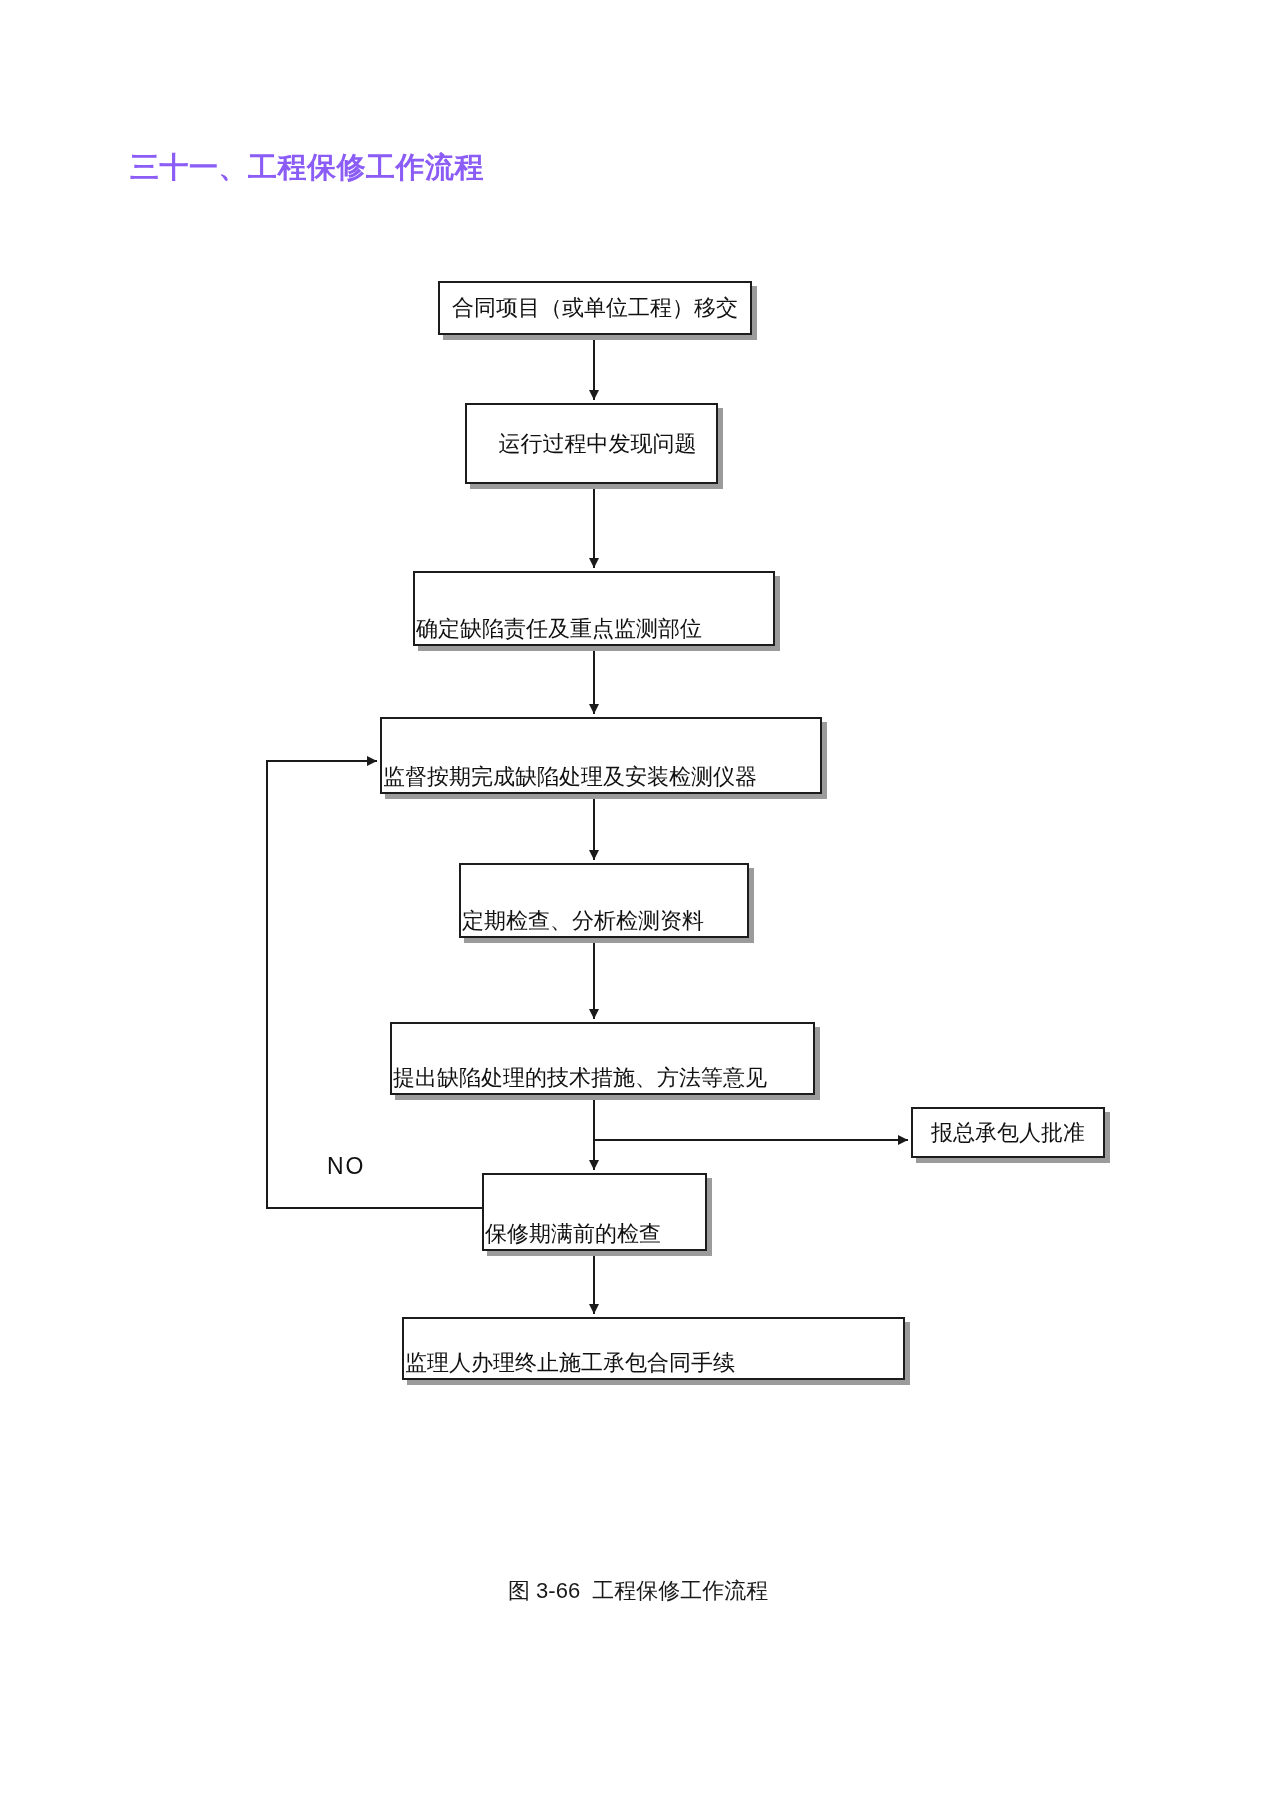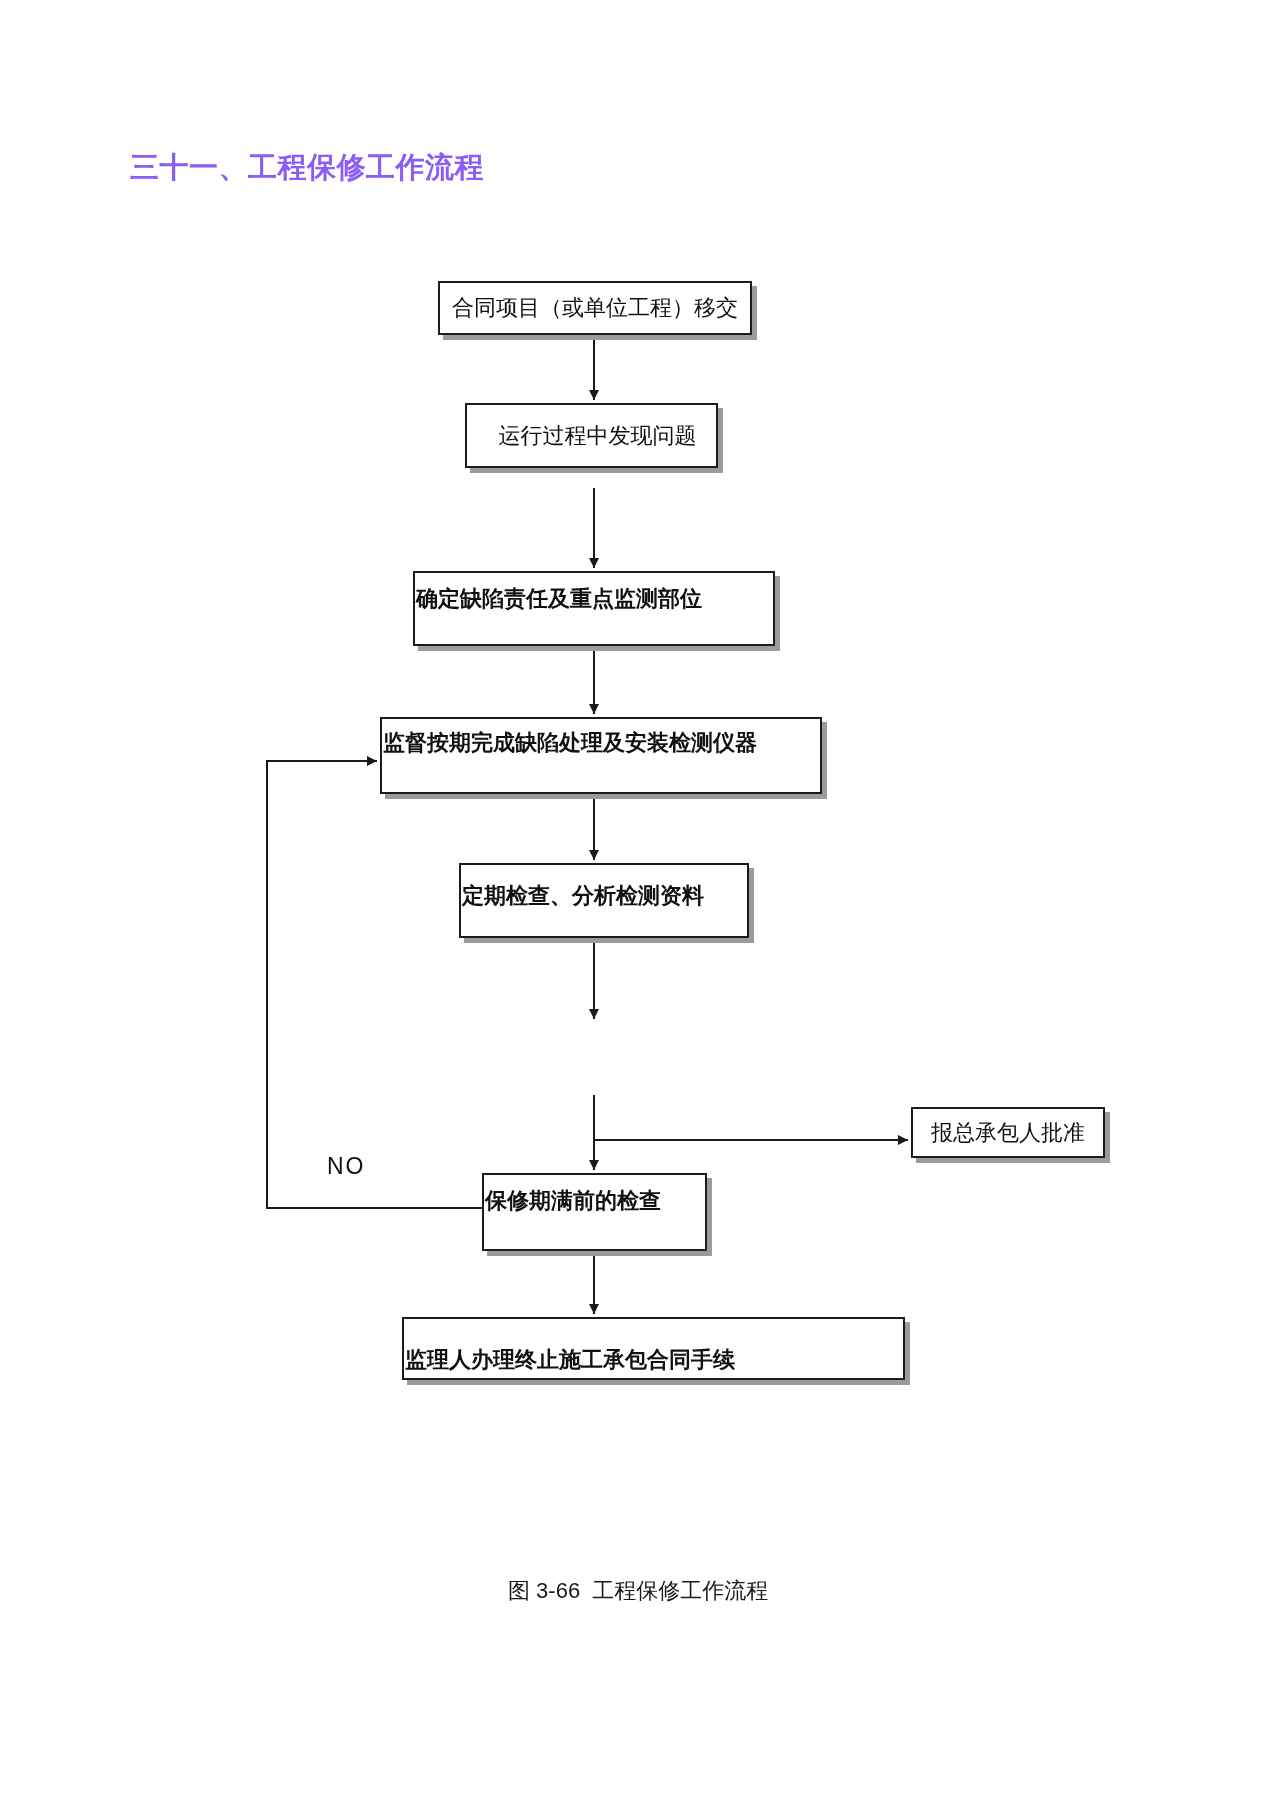--- a/index.html
+++ b/index.html
@@ -46,24 +46,23 @@
     color: #111111;
     z-index: 2;
     white-space: nowrap;
   }
   .node.center {
     align-items: center;
     justify-content: center;
     text-align: left;
   }
   .node.left {
-    align-items: flex-start;
+    align-items: flex-end;
     justify-content: flex-start;
     padding-left: 1px;
-    font-weight: bold;
   }
   .branch-label {
     position: absolute;
     left: 327px;
     top: 1153px;
     font-size: 23px;
     letter-spacing: 2px;
     color: #111111;
     z-index: 2;
   }
@@ -100,36 +99,39 @@
       <polyline points="482,1208 267,1208 267,761 377,761" marker-end="url(#arrow)"></polyline>
     </g>
   </svg>
 
   <div class="doc-title">三十一、工程保修工作流程</div>
 
   <div class="node center" style="left:438px; top:281px; width:314px; height:54px;">
     <span>合同项目（或单位工程）移交</span>
   </div>
 
-  <div class="node center" style="left:465px; top:403px; width:253px; height:65px;padding-left:12px;">
+  <div class="node center" style="left:465px; top:403px; width:253px; height:81px;padding-left:12px;">
     <span>运行过程中发现问题</span>
   </div>
 
   <div class="node left" style="left:413px; top:571px; width:362px; height:75px; padding-top:11px;">
     <span>确定缺陷责任及重点监测部位</span>
   </div>
 
   <div class="node left" style="left:380px; top:717px; width:442px; height:77px; padding-top:9px; ">
     <span>监督按期完成缺陷处理及安装检测仪器</span>
   </div>
 
   <div class="node left" style="left:459px; top:863px; width:290px; height:75px; padding-top:16px;">
     <span>定期检查、分析检测资料</span>
   </div>
 
+  <div class="node left" style="left:390px; top:1022px; width:425px; height:73px; padding-top:12px;">
+    <span>提出缺陷处理的技术措施、方法等意见</span>
+  </div>
 
   <div class="node center" style="left:911px; top:1107px; width:194px; height:51px;">
     <span>报总承包人批准</span>
   </div>
 
   <div class="node left" style="left:482px; top:1173px; width:225px; height:78px; padding-top:11px;">
     <span>保修期满前的检查</span>
   </div>
 
   <div class="node left" style="left:402px; top:1317px; width:503px; height:63px; padding-top:26px;">

